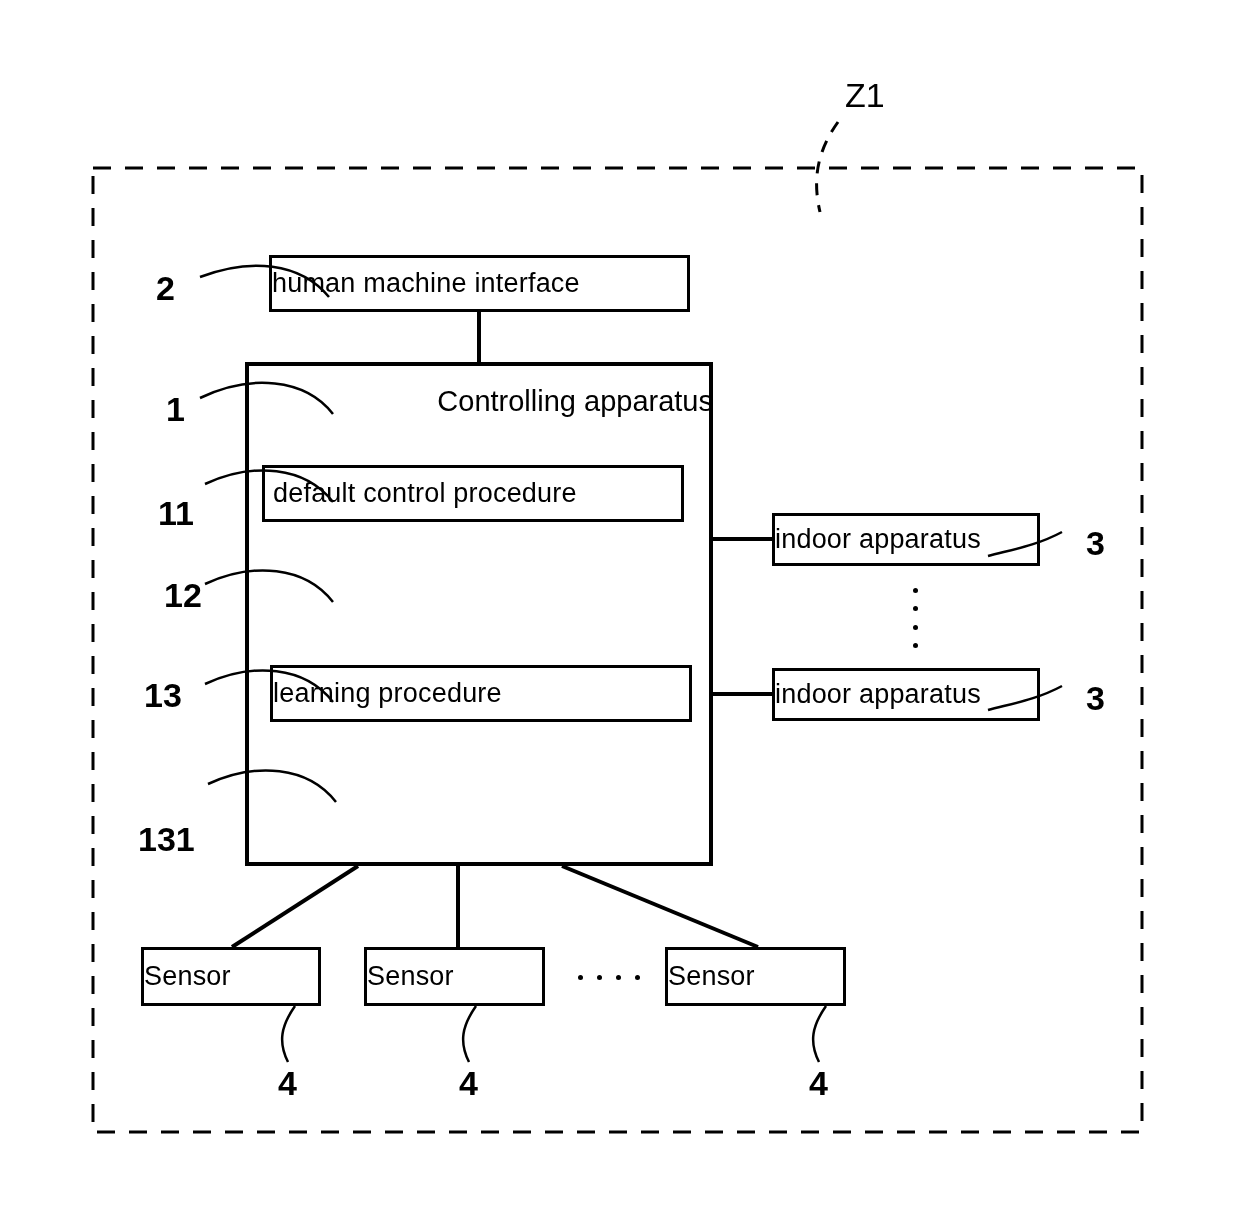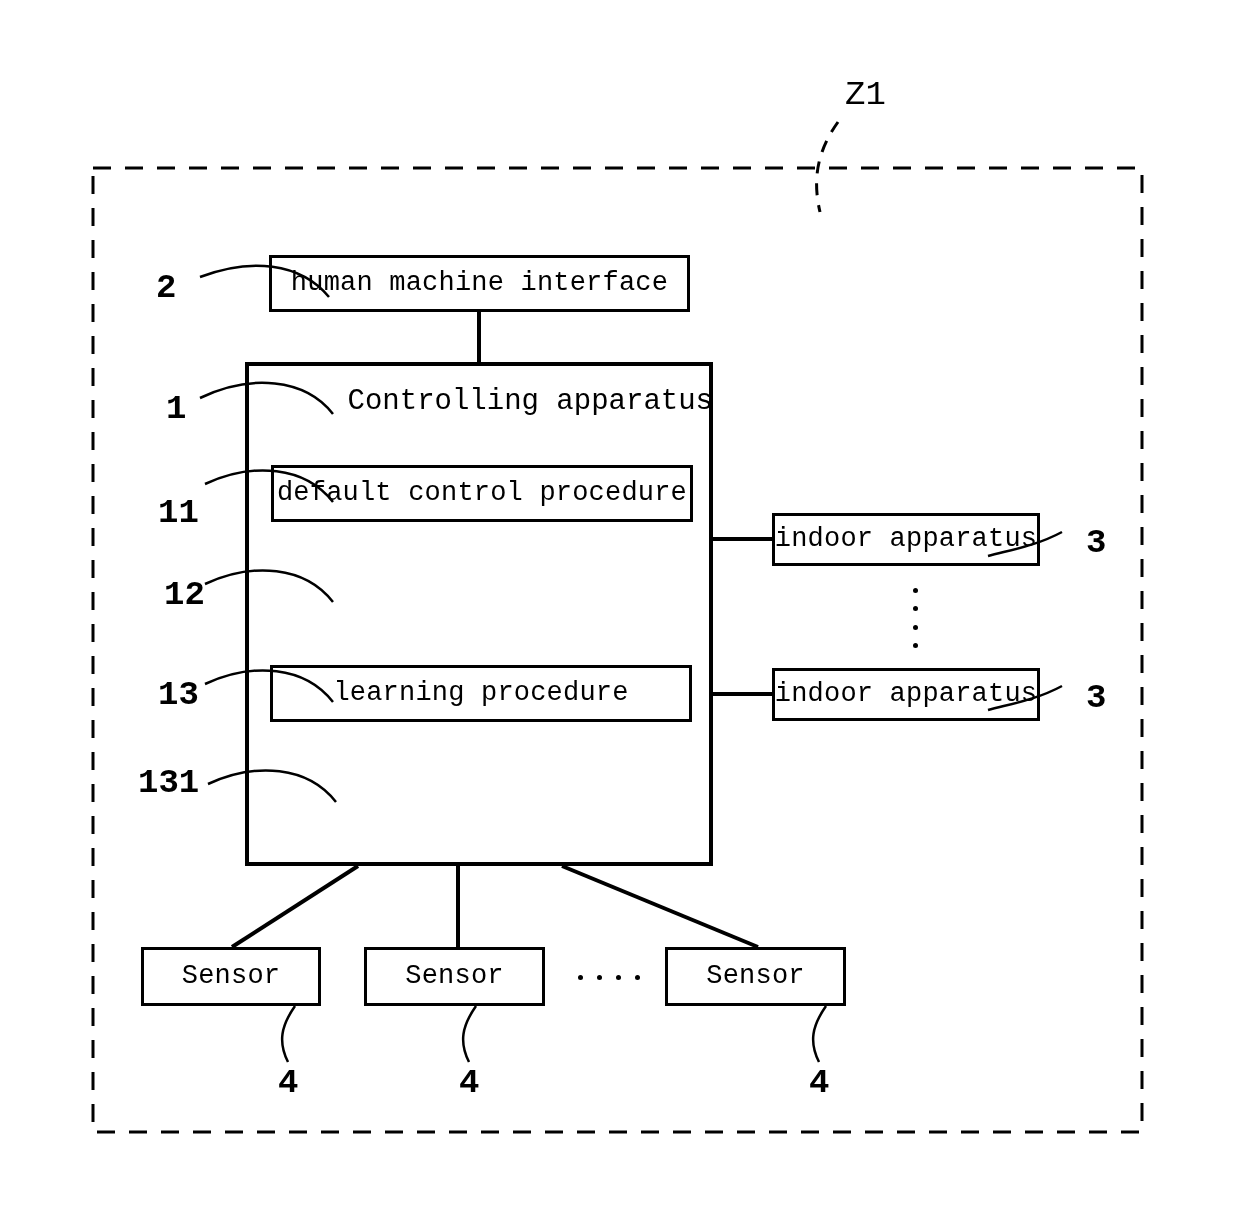--- a/index.html
+++ b/index.html
@@ -5,39 +5,39 @@
   html, body {
     margin: 0;
     padding: 0;
     background: #ffffff;
   }
   #canvas {
     position: relative;
     width: 1240px;
     height: 1232px;
     background: #ffffff;
-    font-family: Liberation Mono, monospace;
+    font-family: Liberation Sans, sans-serif;
     overflow: hidden;
   }
   svg.layer {
     position: absolute;
     left: 0;
     top: 0;
     width: 1240px;
     height: 1232px;
     pointer-events: none;
   }
   .box {
     position: absolute;
     box-sizing: border-box;
     border: 3px solid #000000;
     background: transparent;
     display: flex;
     align-items: center;
-    justify-content: center;
+    justify-content: flex-start;
     color: #000000;
   }
   .box-label {
     font-size: 27px;
     letter-spacing: 0.2px;
     white-space: nowrap;
     line-height: 1;
   }
   .ref {
     position: absolute;
@@ -76,21 +76,21 @@
   }
   .hmi-box { left: 269px; top: 255px; width: 421px; height: 57px; }
   .main-box { left: 245px; top: 362px; width: 468px; height: 504px; border-width: 4px; }
   .main-title {
     position: absolute;
     left: 245px; top: 385px; width: 468px;
     text-align: right;
     font-size: 29px;
     color: #000000;
   }
-  .inner-11 { left: 271px; top: 465px; width: 422px; height: 57px; }
+  .inner-11 { left: 262px; top: 465px; width: 422px; height: 57px; padding-left: 8px; }
   .inner-12 { left: 270px; top: 565px; width: 422px; height: 57px; }
   .inner-13 { left: 270px; top: 665px; width: 422px; height: 57px; }
   .inner-131 { left: 270px; top: 765px; width: 422px; height: 57px; }
   .ia-1 { left: 772px; top: 513px; width: 268px; height: 53px; }
   .ia-2 { left: 772px; top: 668px; width: 268px; height: 53px; }
   .sensor-1 { left: 141px; top: 947px; width: 180px; height: 59px; }
   .sensor-2 { left: 364px; top: 947px; width: 181px; height: 59px; }
   .sensor-3 { left: 665px; top: 947px; width: 181px; height: 59px; }
 </style>
 </head>
@@ -143,23 +143,23 @@
   <div class="box inner-11">
     <span class="box-label">default control procedure</span>
   </div>
   <div class="ref" style="left:158px; top:496px;">11</div>
 
   <div class="ref" style="left:164px; top:578px;">12</div>
 
   <div class="box inner-13">
     <span class="box-label">learning procedure</span>
   </div>
-  <div class="ref" style="left:158px; top:678px;">13</div>
+  <div class="ref" style="left:144px; top:678px;">13</div>
 
-  <div class="ref" style="left:138px; top:766px;">131</div>
+  <div class="ref" style="left:138px; top:822px;">131</div>
 
   <div class="box ia-1">
     <span class="box-label">indoor apparatus</span>
   </div>
   <div class="ref" style="left:1086px; top:526px;">3</div>
 
   <div class="box ia-2">
     <span class="box-label">indoor apparatus</span>
   </div>
   <div class="ref" style="left:1086px; top:681px;">3</div>

